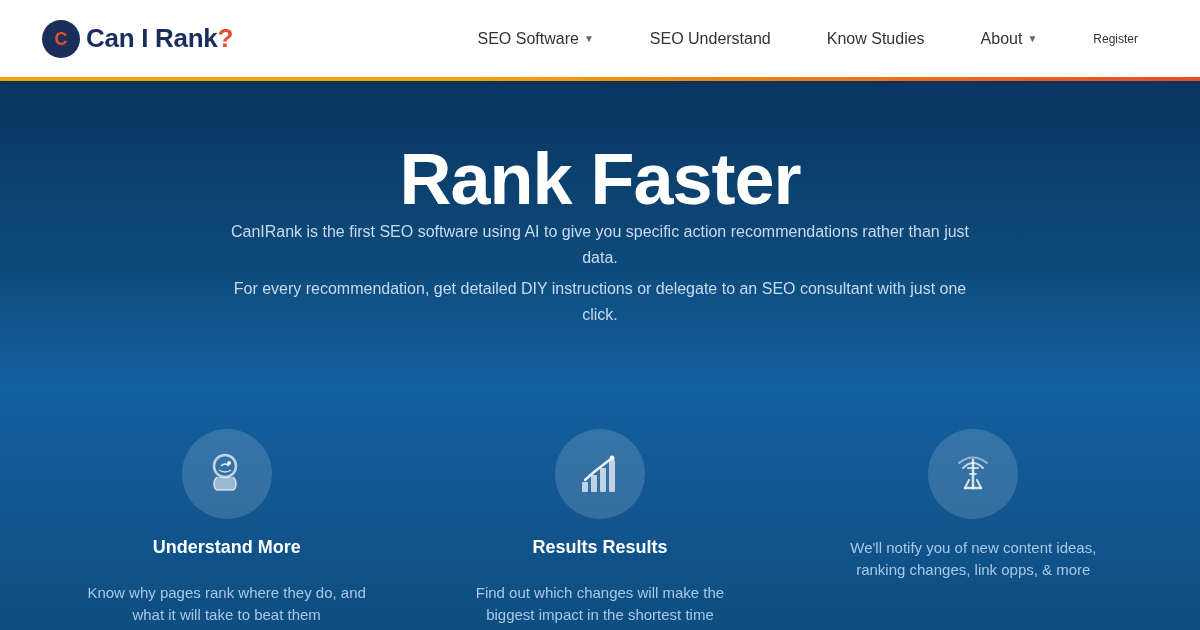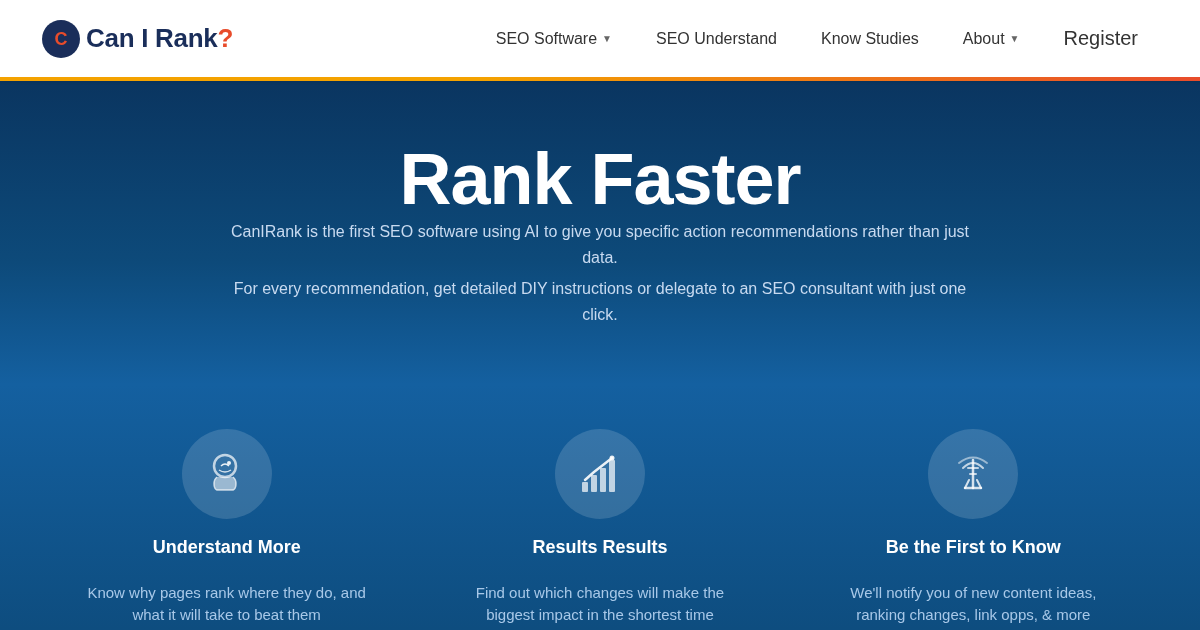--- a/index.html
+++ b/index.html
@@ -45,21 +45,21 @@
       color: #1a2e5a;
       letter-spacing: -0.3px;
     }
     .logo-text span.q {
       color: #e84c2b;
     }
 
     .nav-links {
       display: flex;
       align-items: center;
-      gap: 0;
+      gap: 12px;
     }
     .nav-item {
       display: flex;
       align-items: center;
       gap: 5px;
       padding: 0 22px;
       height: 80px;
       cursor: pointer;
       font-size: 16px;
       color: #333;
@@ -71,21 +71,21 @@
     .nav-chevron {
       font-size: 10px;
       color: #666;
     }
     .nav-register {
       padding: 0 22px;
       height: 80px;
       display: flex;
       align-items: center;
       cursor: pointer;
-      font-size: 20px;
+      font-size: 12px;
       color: #333;
       font-weight: 500;
     }
 
     
     .hero {
       background: linear-gradient(180deg, #0a3560 0%, #0d4a7a 60%, #1460a0 100%);
       padding: 60px 40px 50px;
       text-align: center;
       display: flex;
@@ -243,17 +243,16 @@
         <line x1="20" y1="30" x2="16" y2="38" stroke="rgba(255,255,255,0.8)" stroke-width="2" stroke-linecap="round"></line>
         <line x1="28" y1="30" x2="32" y2="38" stroke="rgba(255,255,255,0.8)" stroke-width="2" stroke-linecap="round"></line>
 
         <path d="M14 18 Q24 8 34 18" fill="none" stroke="rgba(255,255,255,0.7)" stroke-width="2" stroke-linecap="round"></path>
         <path d="M10 13 Q24 2 38 13" fill="none" stroke="rgba(255,255,255,0.5)" stroke-width="2" stroke-linecap="round"></path>
 
         <line x1="19" y1="18" x2="29" y2="18" stroke="rgba(255,255,255,0.7)" stroke-width="2" stroke-linecap="round"></line>
         <line x1="21" y1="24" x2="27" y2="24" stroke="rgba(255,255,255,0.7)" stroke-width="2" stroke-linecap="round"></line>
       </svg>
     </div>
-    <h3 class="feature-title">Be the First to Know</h3>
     <p class="feature-desc">We'll notify you of new content ideas, ranking changes, link opps, &amp; more</p>
   </div>
 
 </section>
 
 </body></html>

